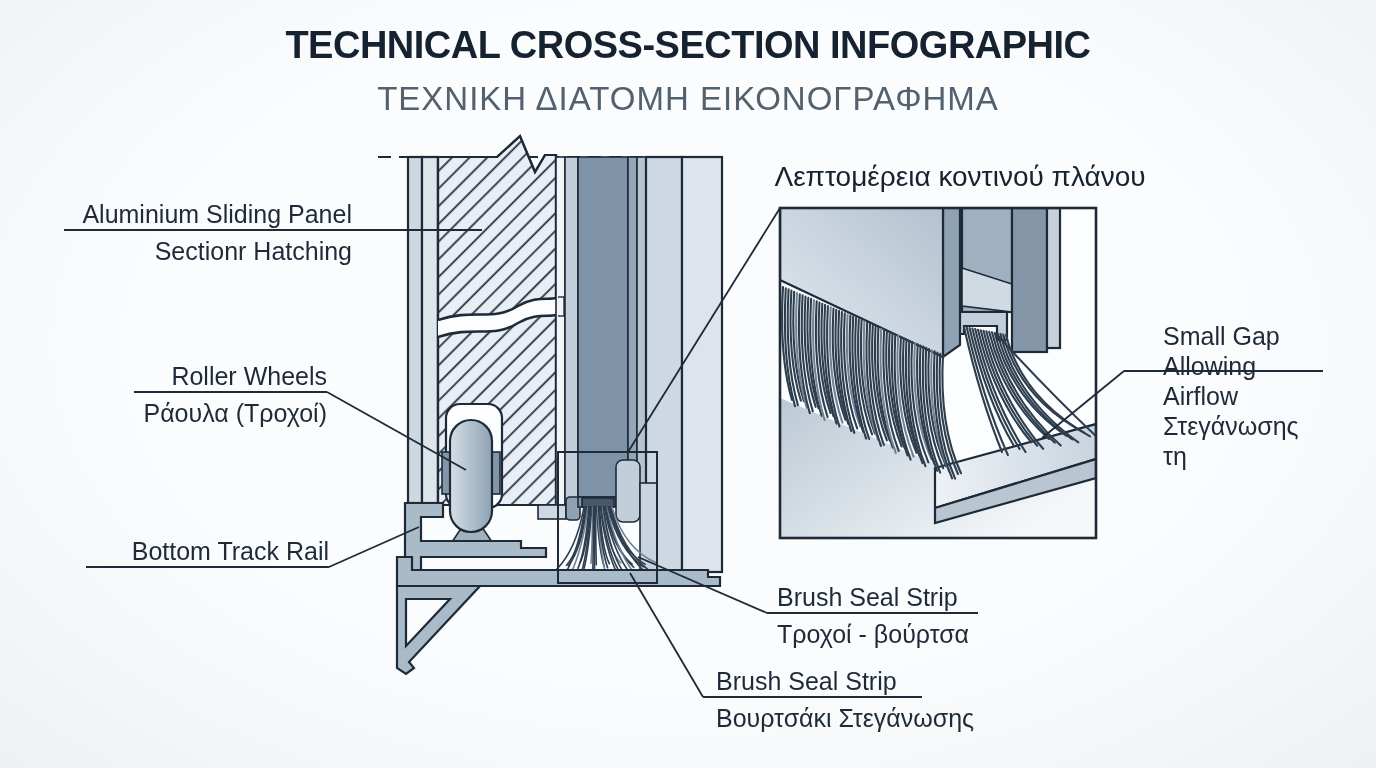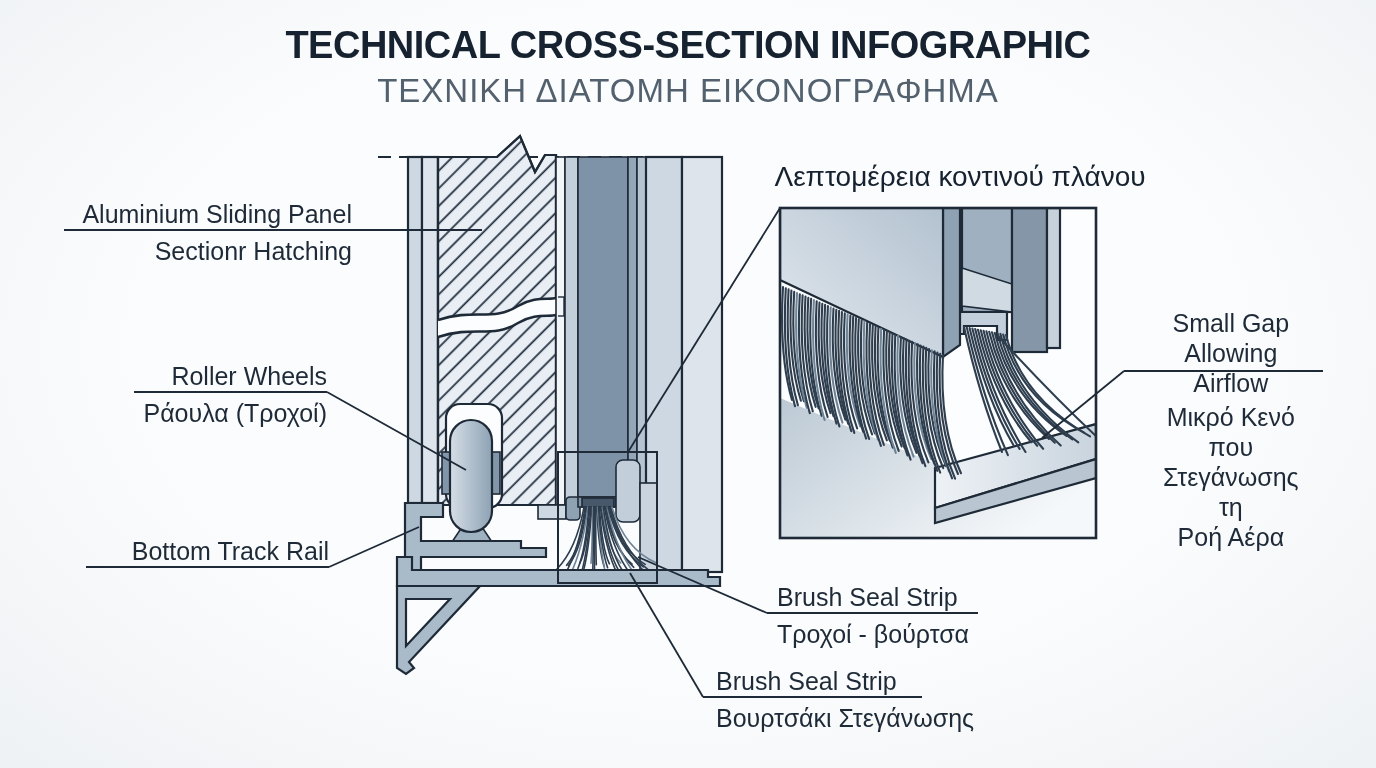--- a/index.html
+++ b/index.html
@@ -6,31 +6,31 @@
   body{
     font-family:"Liberation Sans","DejaVu Sans",sans-serif;
     background:radial-gradient(ellipse at 50% 45%, #fbfcfd 55%, #eef1f4 100%);
     position:relative;color:var(--ink);
   }
   #stage{position:absolute;inset:0;width:1271px;height:768px;}
   svg{position:absolute;left:0;top:0;}
   .txt{position:absolute;white-space:nowrap;}
   #title-main{left:0;top:24px;width:1376px;text-align:center;font-size:38px;font-weight:bold;
     letter-spacing:-0.5px;color:var(--title);}
-  #title-sub{left:0;top:72px;width:1376px;text-align:center;font-size:33px;font-weight:normal;
+  #title-sub{left:0;top:80px;width:1376px;text-align:center;font-size:33px;font-weight:normal;
     letter-spacing:1px;color:var(--subtitle);}
   .lbl{position:absolute;font-size:25px;line-height:31px;color:var(--ink);}
   .lbl .ln{display:block;}
   .lbl .g2{margin-top:6px;}
   #lbl-panel{left:58px;top:199px;width:294px;text-align:right;}
   #lbl-roller{left:113px;top:361px;width:214px;text-align:right;}
   #lbl-track{left:66px;top:536px;width:263px;text-align:right;}
   #lbl-brush1{left:777px;top:582px;text-align:left;}
   #lbl-brush2{left:716px;top:666px;text-align:left;}
-  #lbl-smallgap{left:1127px;top:308px;line-height:30px;text-align:center;margin-left:36px;}
+  #lbl-smallgap{left:1127px;top:321px;line-height:30px;text-align:left;margin-left:36px;}
   #lbl-smallgap .g2{margin-top:4px;}
   #detail-heading{left:760px;top:161px;width:400px;text-align:center;font-size:28px;color:var(--title);}
   .o2{stroke:var(--ink);stroke-width:2.2;}
   .o16{stroke:var(--ink);stroke-width:1.6;}
   .nofill{fill:none;}
   .f-white{fill:var(--white);}
   .f-hatch{fill:var(--hatch-fill);}
   .f-l0{fill:var(--band-lightest);}
   .f-l1{fill:var(--band-light);}
   .f-d{fill:var(--band-dark);}
@@ -313,17 +313,15 @@
     <span class="ln">Brush Seal Strip</span>
     <span class="ln g2">Τροχοί - βούρτσα</span>
   </div>
   <div class="lbl" id="lbl-brush2">
     <span class="ln">Brush Seal Strip</span>
     <span class="ln g2">Βουρτσάκι Στεγάνωσης</span>
   </div>
   <div class="lbl" id="lbl-smallgap">
     <span class="ln">Small Gap</span>
     <span class="ln">Allowing Airflow</span>
-    <span class="ln g2">Μικρό Κενό που</span>
     <span class="ln">Στεγάνωσης τη</span>
-    <span class="ln">Ροή Αέρα</span>
   </div>
 </div>
 
 </body></html>

